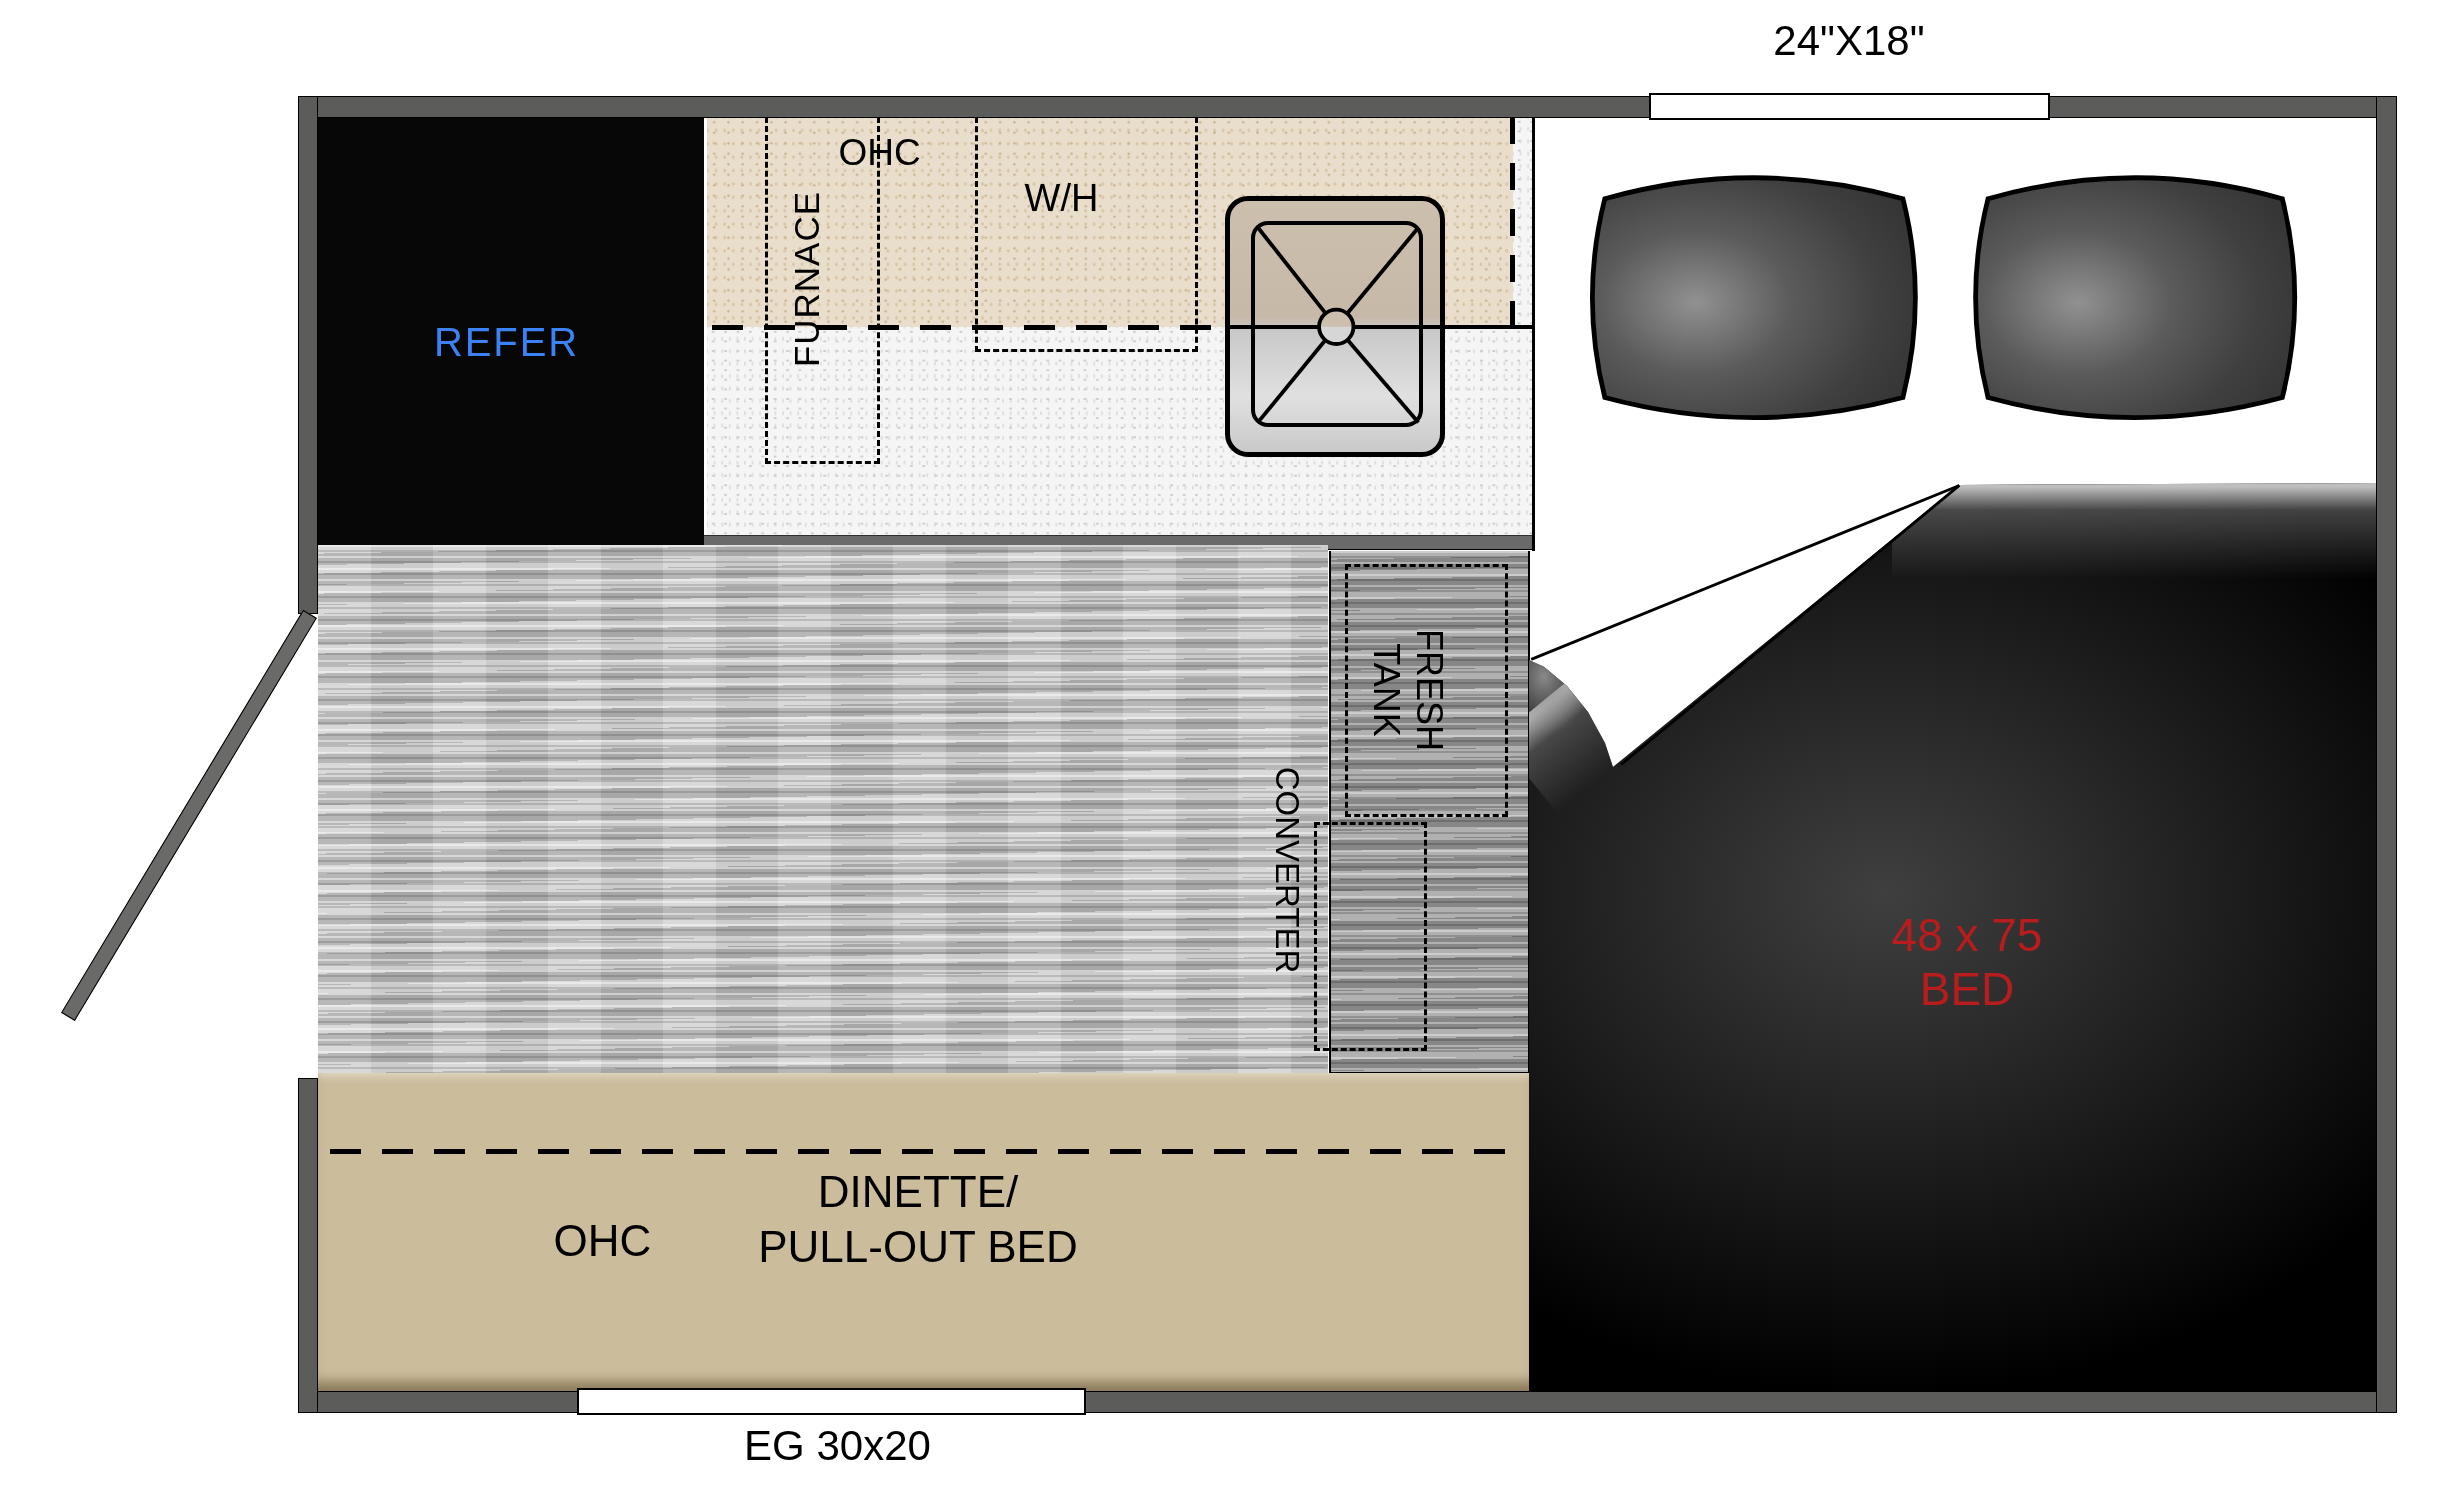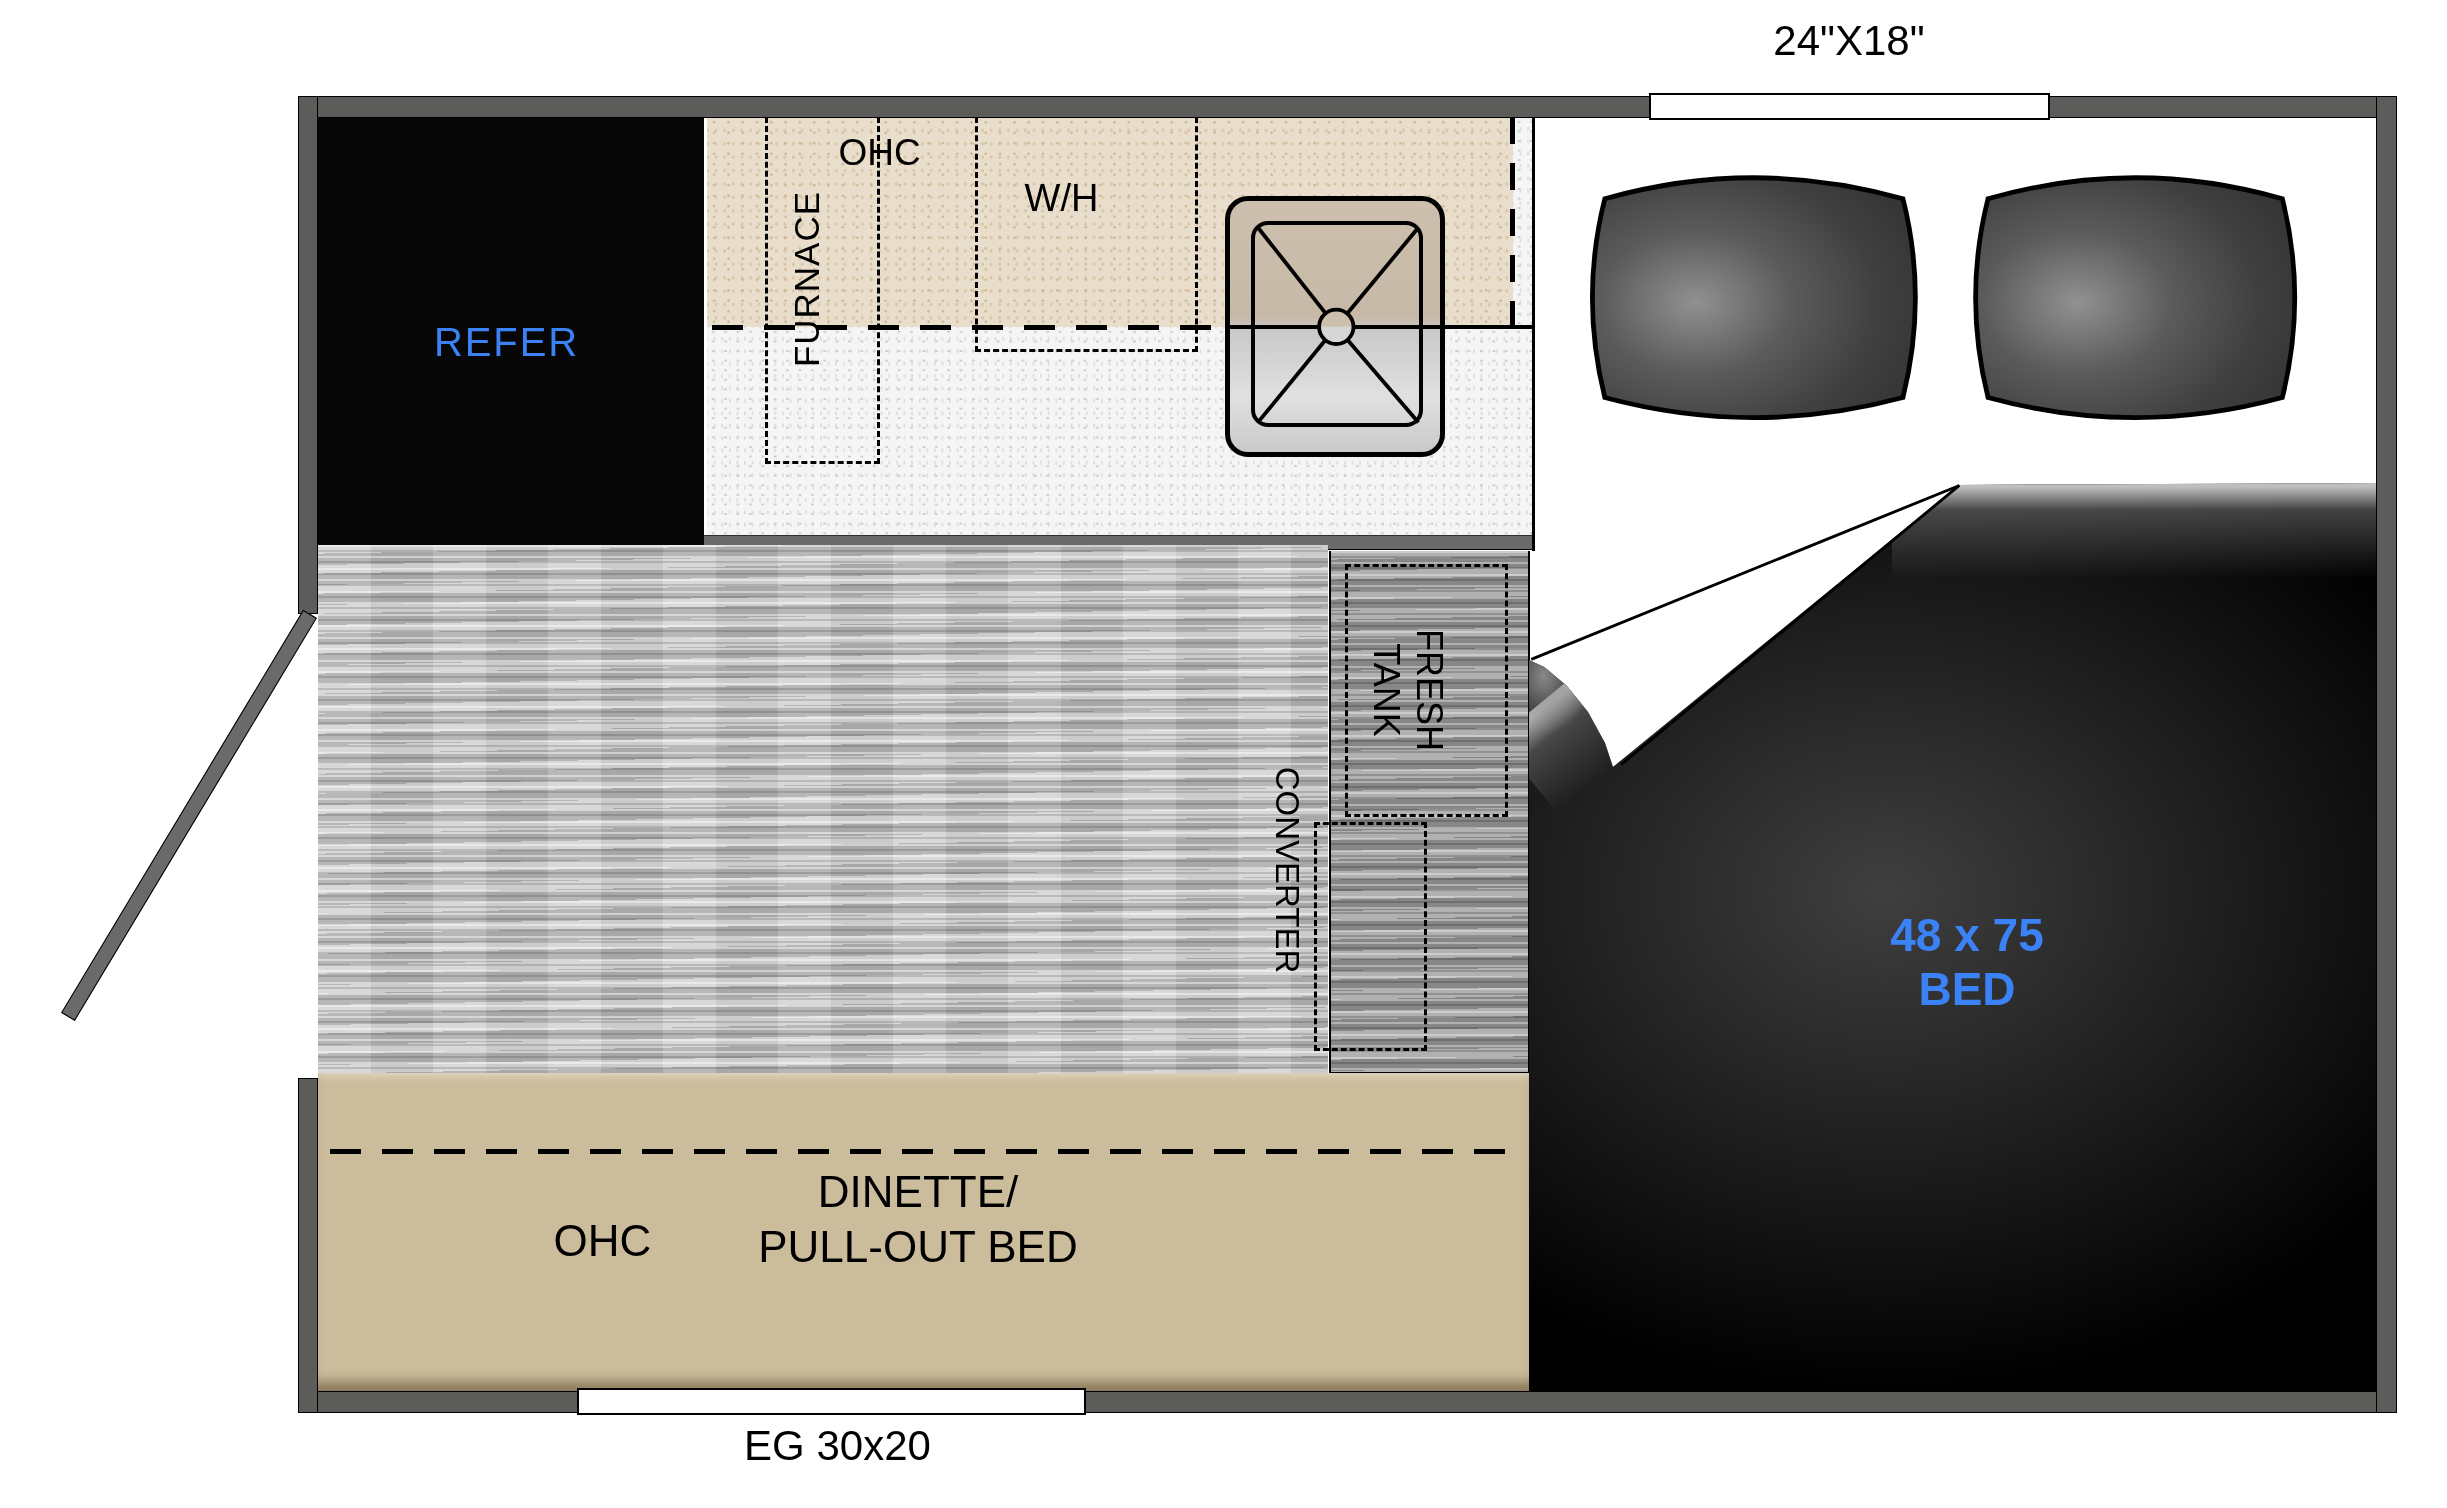--- a/index.html
+++ b/index.html
@@ -94,21 +94,21 @@
 
   
   .lbl{position:absolute;color:#000;text-align:center;white-space:nowrap;}
   .lbl-win-top{left:1658px;top:17px;width:382px;font-size:42px;}
   .lbl-refer{left:363px;top:308px;width:287px;font-size:40px;color:#3b82f6;letter-spacing:1.9px;margin-top:12px;}
   .lbl-furnace{left:662px;top:260px;width:287px;height:38px;font-size:35px;transform:rotate(-90deg);letter-spacing:1px;}
   .lbl-ohc-k{left:808px;top:132px;width:143px;font-size:37px;}
   .lbl-wh{left:990px;top:149px;width:143px;font-size:38px;margin-top:28px;}
   .lbl-fresh{left:1264px;top:647px;width:287px;height:86px;font-size:36px;transform:rotate(90deg);line-height:43px;}
   .lbl-conv{left:1096px;top:851px;width:382px;height:38px;font-size:33px;transform:rotate(90deg);}
-  .lbl-bed{left:1776px;top:908px;width:382px;font-size:46px;color:#3b82f6;line-height:54px;font-weight:bold;}
+  .lbl-bed{left:1776px;top:908px;width:382px;font-size:46px;color:#b91c1c;line-height:54px;}
   .lbl-ohc-d{left:507px;top:1216px;width:191px;font-size:44px;}
   .lbl-dinette{left:703px;top:1164px;width:430px;font-size:44px;line-height:55px;}
   .lbl-eg{left:694px;top:1422px;width:287px;font-size:42px;}
 
   svg.overlay{position:absolute;left:0;top:0;pointer-events:none;}
 </style>
 </head>
 <body>
 
 <div id="canvas">

